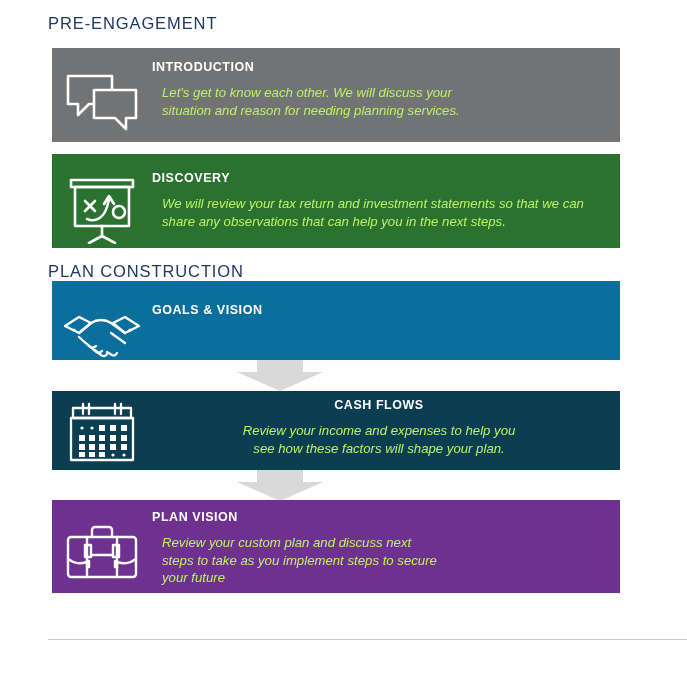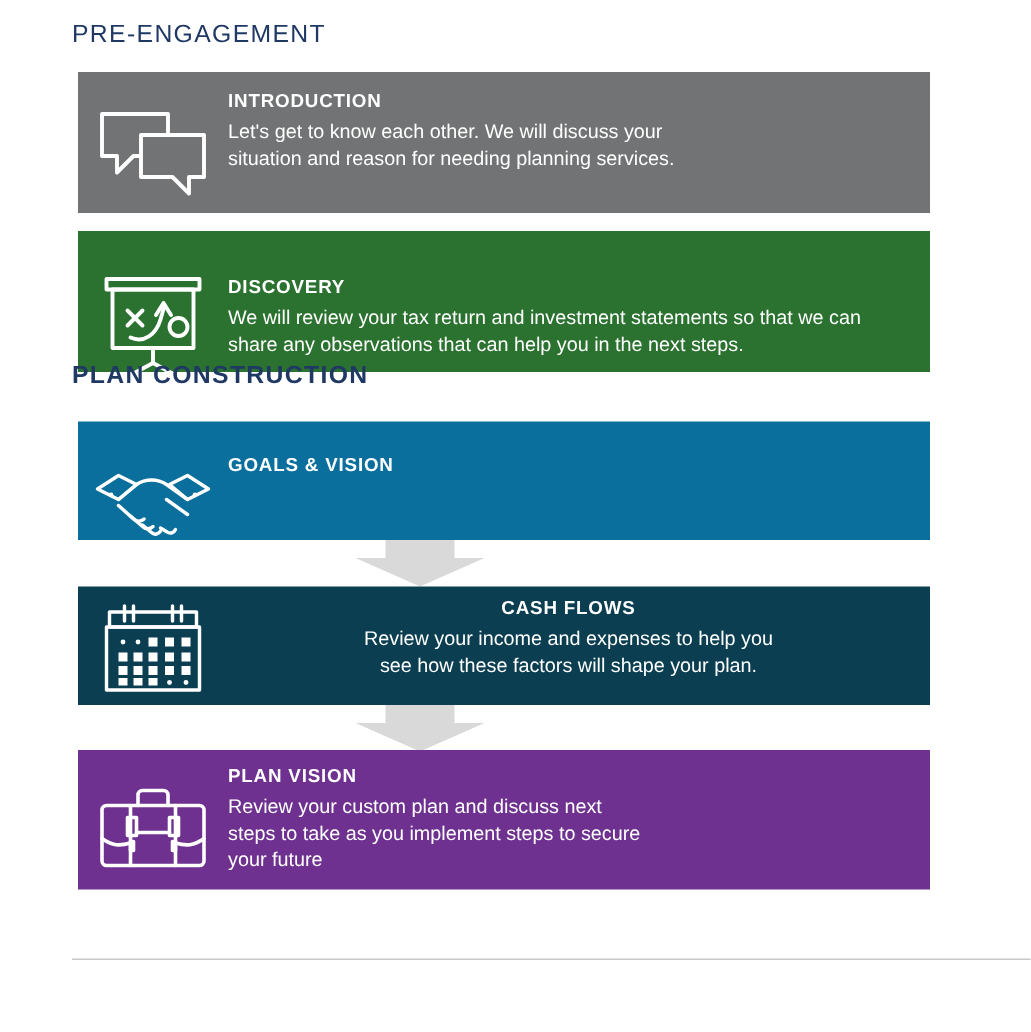--- a/index.html
+++ b/index.html
@@ -25,21 +25,21 @@
     position: absolute;
     left: 48px;
     color: #1F3864;
     font-size: 16.5px;
     font-weight: 400;
     letter-spacing: 0.9px;
     white-space: nowrap;
     font-family: "Liberation Sans", sans-serif;
   }
   #hdr-pre { top: 14px; }
-  #hdr-plan { top: 241px; font-weight: bold; }
+  #hdr-plan { top: 262px; }
 
   .card {
     position: absolute;
     left: 52px;
     width: 568px;
     box-sizing: border-box;
     display: flex;
     flex-direction: row;
     align-items: flex-start;
   }
@@ -63,41 +63,42 @@
     color: #ffffff;
     font-size: 12.5px;
     font-weight: bold;
     letter-spacing: 0.55px;
     margin: 0 0 5px 0;
     line-height: 1.15;
     font-family: "Liberation Sans", sans-serif;
   }
 
   .card-desc {
-    color: #ffffff;
+    color: #bef264;
     font-size: 13.2px;
     font-weight: 400;
     line-height: 1.30;
-    margin: 0;
+    margin: 10px;
     white-space: pre-line;
     font-family: "Liberation Sans", sans-serif;
+    font-style: italic;
   }
 
   
   #card-introduction {
     top: 48px;
     height: 94px;
     background: #727374;
     padding-top: 12px;
   }
   #card-discovery {
     top: 154px;
     height: 94px;
     background: #2B7230;
-    padding-top: 30px;
+    padding-top: 17px;
   }
   #card-goals {
     top: 281px;
     height: 79px;
     background: #0A6F9C;
     padding-top: 22px;
   }
   #card-cashflows {
     top: 391px;
     height: 79px;

